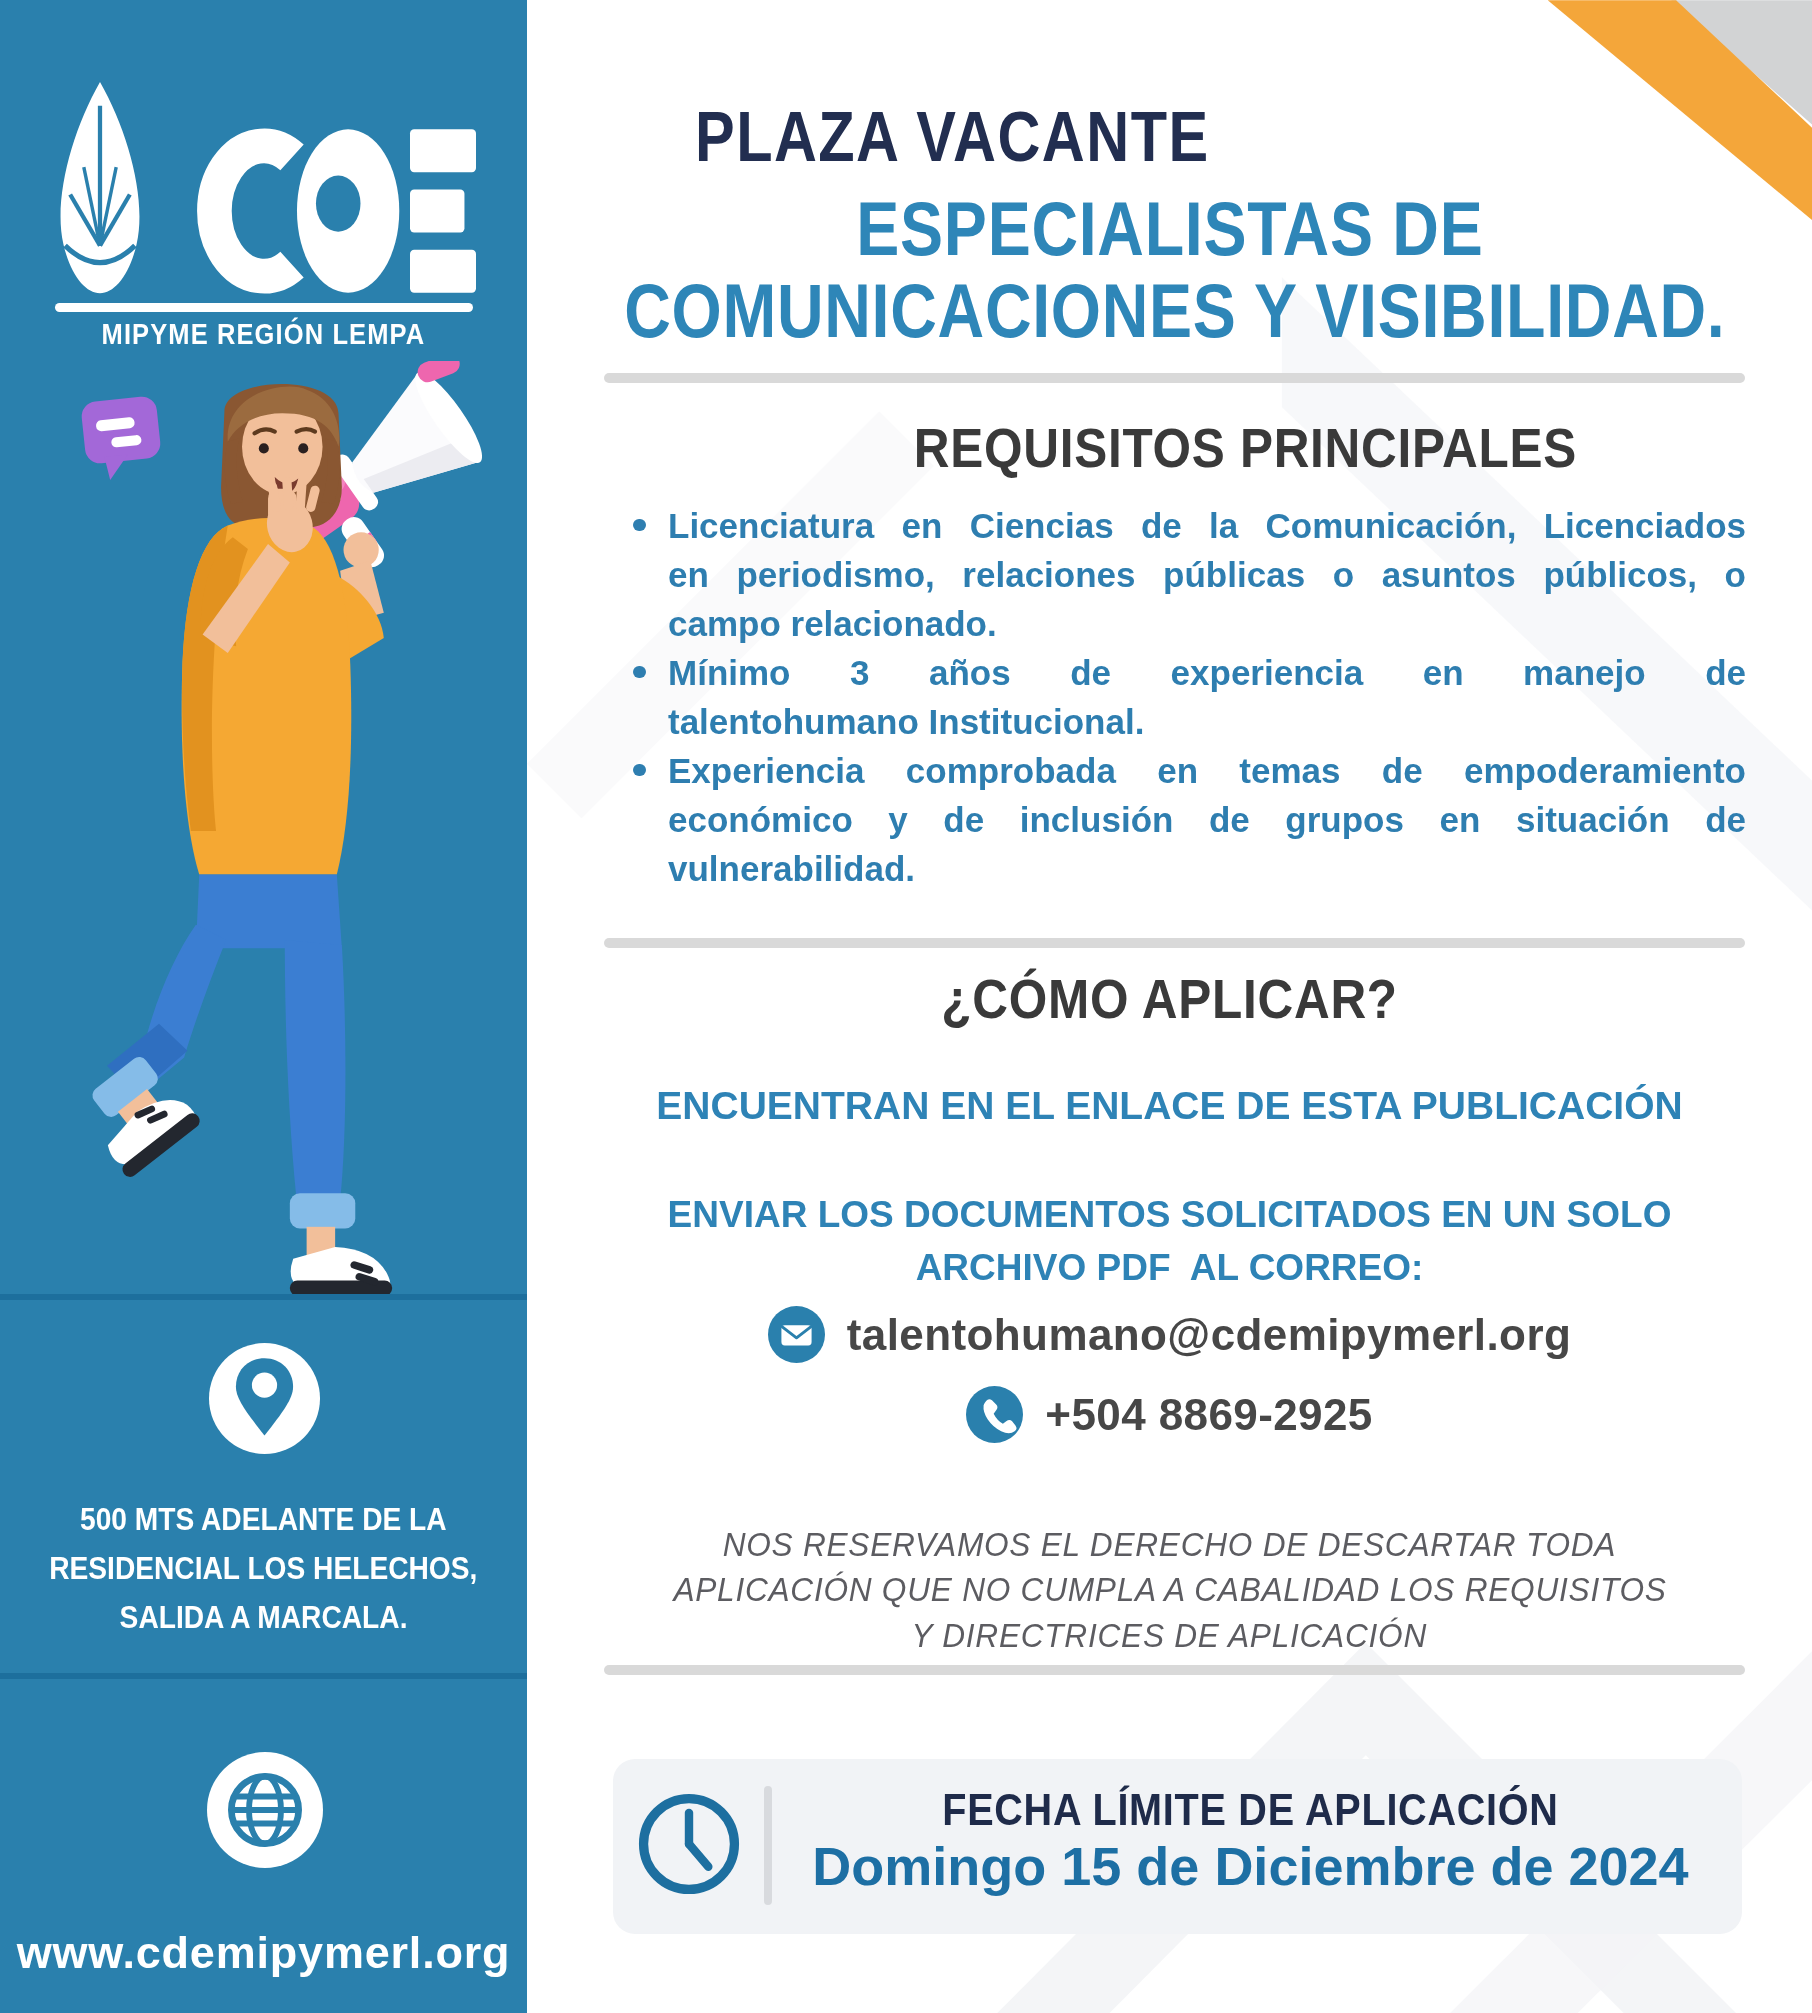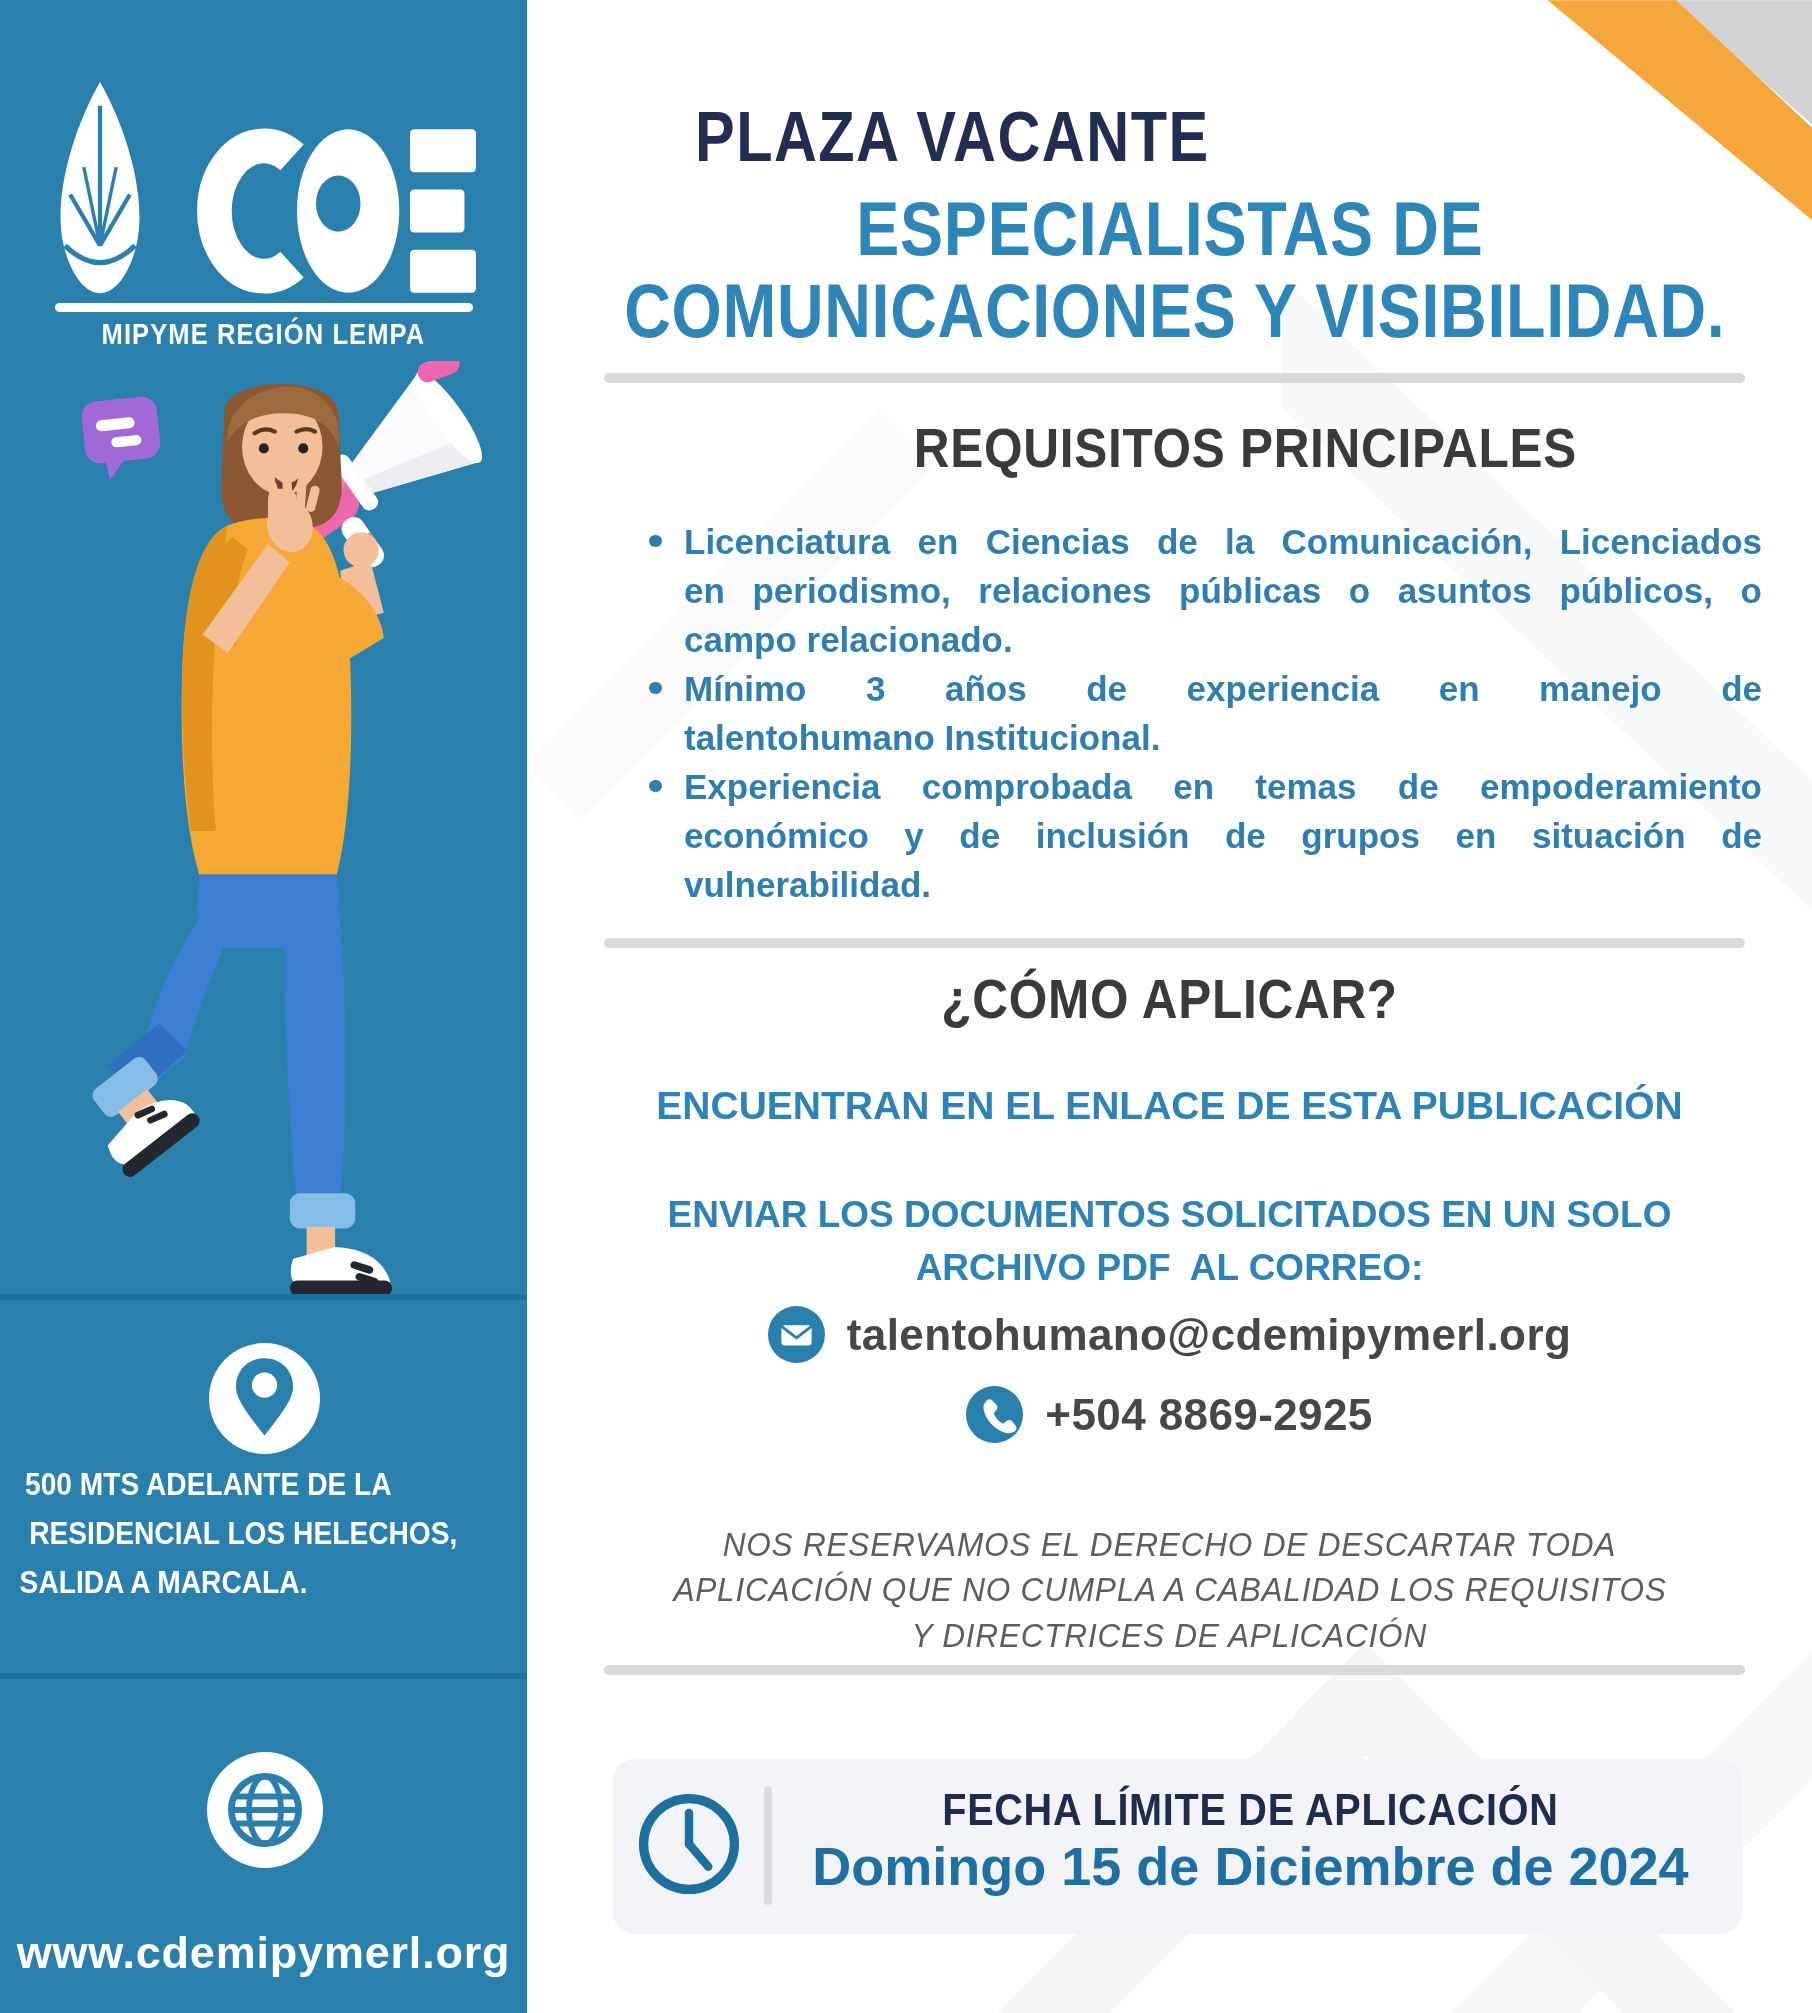--- a/index.html
+++ b/index.html
@@ -10,21 +10,21 @@
   .kicker-wrap{position:absolute;left:695px;top:97px;white-space:nowrap;}
   .kicker{display:inline-block;transform:scaleX(.85);transform-origin:left center;
     font-size:70px;font-weight:700;letter-spacing:1.7px;color:#222e50;}
   .cwrap{position:absolute;left:527px;width:1285px;text-align:center;white-space:nowrap;}
   .title-line{display:inline-block;transform:scaleX(.85);font-size:76px;font-weight:700;
     letter-spacing:0.8px;color:#2e86b8;}
   .divider{position:absolute;left:604px;width:1141px;height:10px;border-radius:5px;background:#d9d9d9;}
   .sec-heading{display:inline-block;transform:scaleX(.9);font-size:55px;font-weight:700;
     letter-spacing:0.8px;color:#3a3a3a;}
   .req-shift{margin-left:151px;}
-  .bullets{position:absolute;left:628px;top:501px;width:1118px;margin:16px;padding:0;list-style:none;}
+  .bullets{position:absolute;left:628px;top:501px;width:1118px;margin:0;padding:0;list-style:none;}
   .bullets li{position:relative;padding-left:40px;margin:0;color:#2e7eb0;}
   .bullets li::before{content:"";position:absolute;left:5px;top:17.6px;width:12.6px;height:12.6px;
     border-radius:50%;background:#2e7eb0;}
   .jline{font-size:35px;font-weight:700;line-height:49px;text-align:justify;text-align-last:justify;}
   .jlast{text-align-last:left;}
   .blue-caps{display:inline-block;font-weight:700;color:#2e83b6;}
   .read-line{font-size:39px;line-height:50px;}
   .send-line{font-size:37px;line-height:53px;white-space:pre;}
   .contact-row{position:absolute;left:527px;width:1285px;display:flex;justify-content:center;
     align-items:center;gap:22px;}
@@ -38,21 +38,21 @@
   .deadline-label{display:inline-block;transform:scaleX(.9);font-size:44px;font-weight:700;
     color:#1f2b4a;line-height:52px;letter-spacing:0.8px;}
   .deadline-date{font-size:54px;font-weight:700;color:#1d6fa4;line-height:60px;}
   
   .sidebar{position:absolute;left:0;top:0;width:527px;height:2014px;background:#2a80ad;}
   .sb-divider{position:absolute;left:0;width:527px;height:5.9px;background:#1d6f9d;}
   .logo-underline{position:absolute;left:55px;top:303px;width:418px;height:9.2px;border-radius:5px;background:#ffffff;}
   .tagline-wrap{position:absolute;left:0;top:317px;width:527px;text-align:center;white-space:nowrap;}
   .tagline{display:inline-block;transform:scaleX(.85);font-size:30px;font-weight:700;
     letter-spacing:1.3px;color:#ffffff;}
-  .location-text{position:absolute;left:0;top:1460px;width:527px;text-align:left;white-space:nowrap;}
+  .location-text{position:absolute;left:0;top:1495px;width:527px;text-align:center;white-space:nowrap;}
   .loc-line{display:inline-block;transform:scaleX(.88);font-size:32px;font-weight:700;
     color:#ffffff;line-height:49px;}
   .website-wrap{position:absolute;left:0;top:1927px;width:527px;text-align:center;}
   .website{font-size:45px;font-weight:700;color:#ffffff;letter-spacing:0.8px;}
   .abs{position:absolute;}
 </style>
 </head>
 <body>
 
 <div class="poster">

